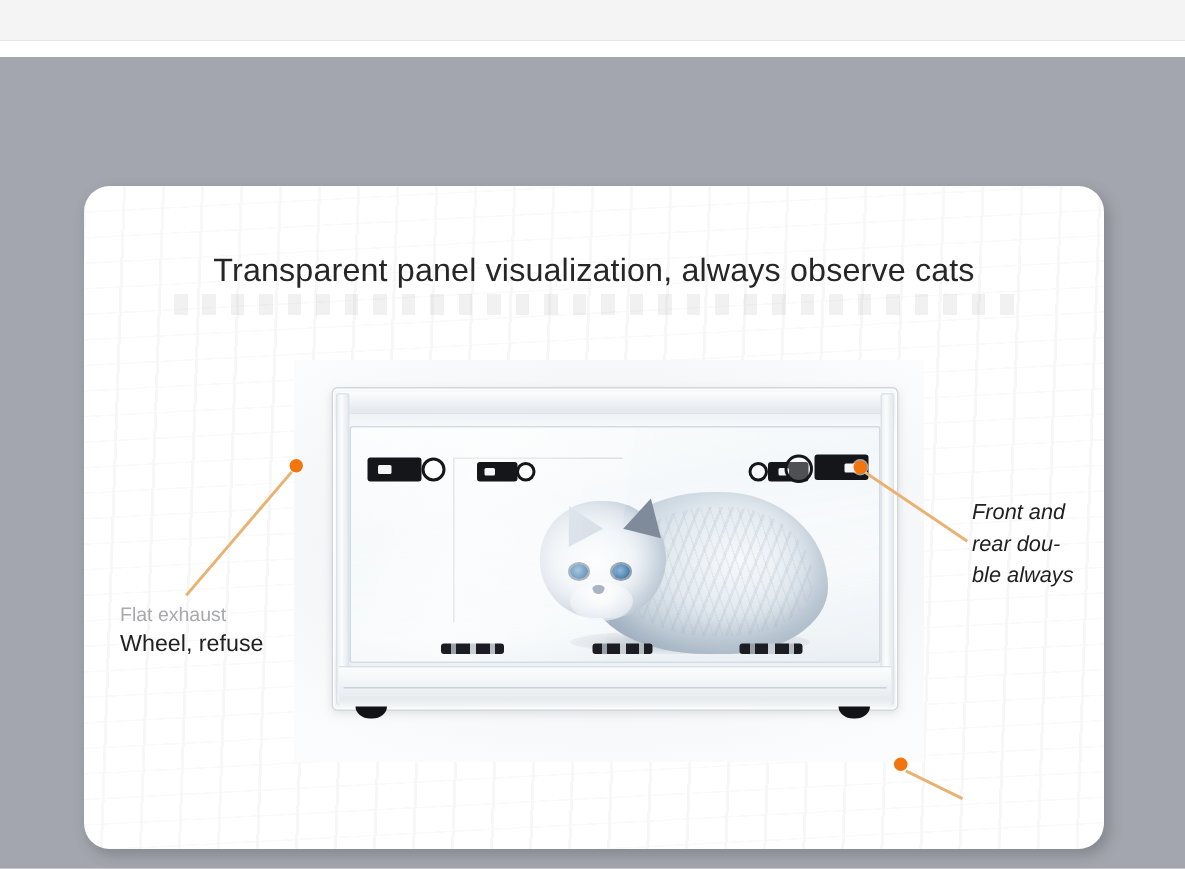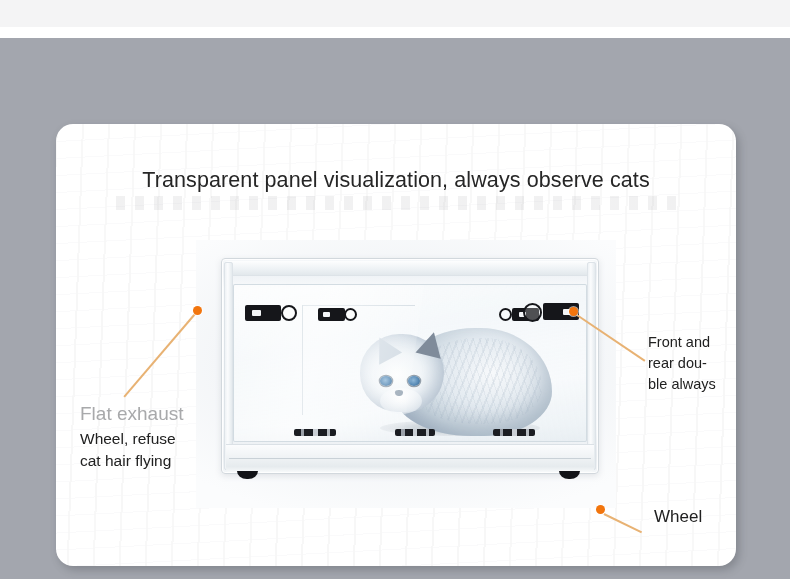--- a/index.html
+++ b/index.html
@@ -371,33 +371,33 @@
   .leader-line {
     position: absolute;
     height: 1.6px;
     background: #e8b273;
     transform-origin: 0 50%;
   }
 
   
   .annotation { position: absolute; }
   .ann-sub {
-    font-size: 19px;
+    font-size: 13px;
     color: #a8a9ab;
     line-height: 1.48;
     white-space: nowrap;
   }
   .ann-main {
     font-size: 15.5px;
     color: #212121;
     line-height: 1.42;
   }
 
   #annotation-exhaust { left: 24px;  top: 276px; width: 160px; }
-  #annotation-doors   { left: 592px; top: 208px; width: 80px; }
+  #annotation-doors   { left: 592px; top: 208px; width: 80px; font-style: italic; }
   #annotation-wheel   { left: 574px; top: 370px; width: 130px; }
 
   #annotation-doors .ann-main { font-size: 14.5px; line-height: 1.45; }
   #annotation-wheel .ann-main { font-size: 17px; margin-top: 11px; margin-left: 24px; }
   #annotation-wheel .ann-sub  { margin-left: 4px; font-size: 13.5px; }
 </style>
 </head>
 <body>
 
 <div id="top-chrome-bar"></div>
@@ -475,32 +475,30 @@
       <div class="wheel w-right"></div>
     </div>
   </div>
 
   <div class="leader-line" style="left:68px; top:272px; width:114px; transform:rotate(-49.5deg);"></div>
   <div class="callout-dot" style="left:137px; top:182px;"></div>
 
   <div class="annotation" id="annotation-exhaust">
     <div class="ann-sub">Flat exhaust</div>
     <div class="ann-main">Wheel, refuse</div>
-    <div class="ann-main">cat hair flying</div>
   </div>
 
   <div class="leader-line" style="left:521px; top:190px; width:82px; transform:rotate(34deg);"></div>
   <div class="callout-dot" style="left:513px; top:183px;"></div>
 
   <div class="annotation" id="annotation-doors">
     <div class="ann-main">Front and</div>
     <div class="ann-main">rear dou-</div>
     <div class="ann-main">ble always</div>
   </div>
 
   <div class="leader-line" style="left:548px; top:389px; width:42px; transform:rotate(26deg);"></div>
   <div class="callout-dot" style="left:540px; top:381px;"></div>
 
   <div class="annotation" id="annotation-wheel">
-    <div class="ann-main">Wheel</div>
   </div>
 
 </div>
 
 </body></html>

